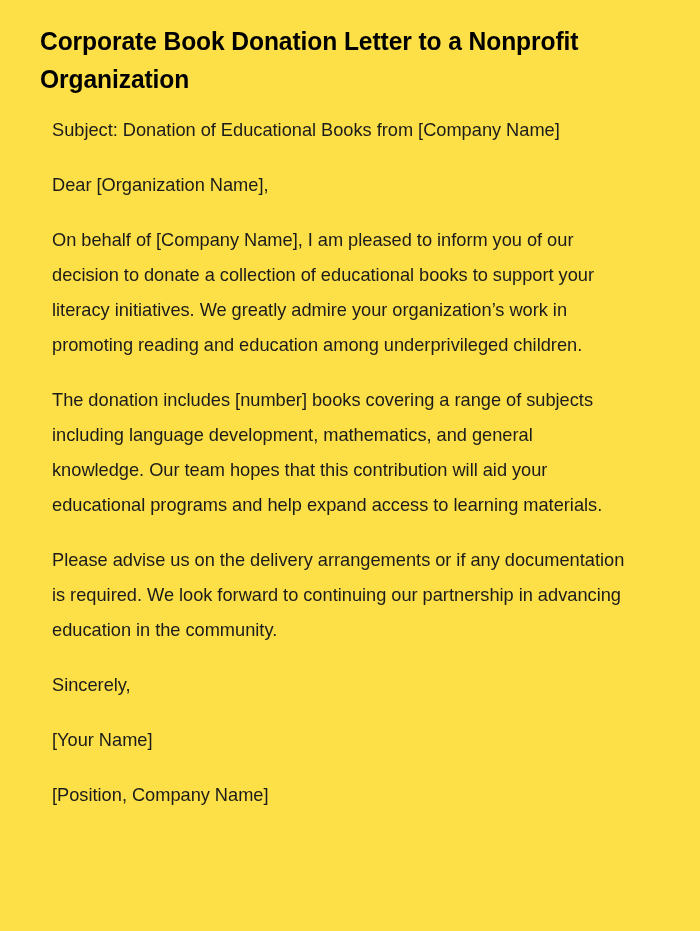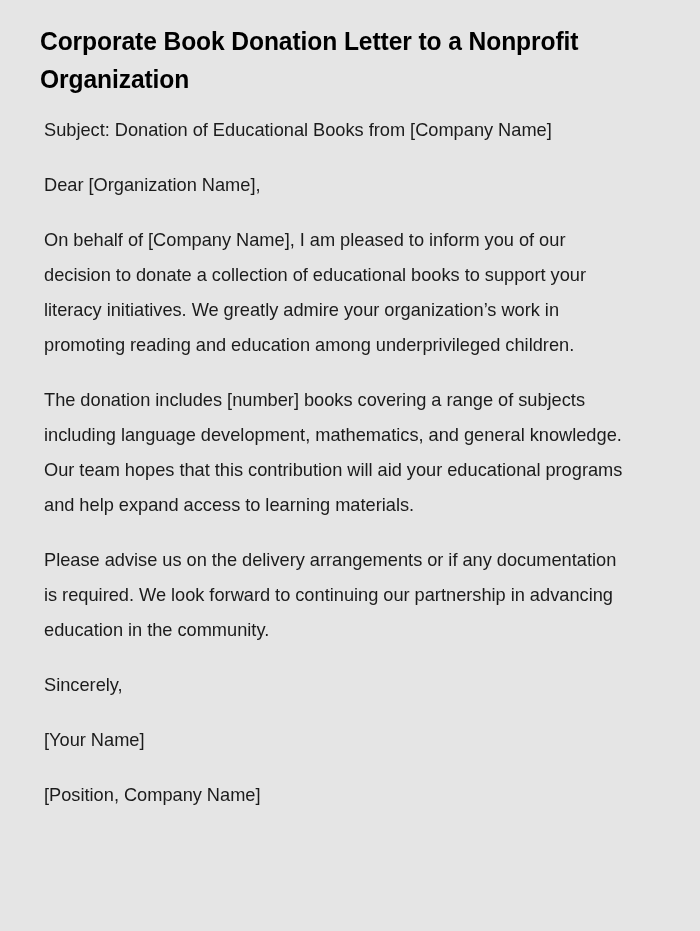--- a/index.html
+++ b/index.html
@@ -13,40 +13,40 @@
     background: #ffffff;
     font-family: "Liberation Sans", "DejaVu Sans", sans-serif;
     -webkit-font-smoothing: antialiased;
     overflow: hidden;
   }
 
   .page {
     box-sizing: border-box;
     width: 700px;
     min-height: 931px;
-    background: #e5e5e5;
+    background: #fde047;
     padding: 22px 48px 24px 40px;
   }
 
   .doc-title {
     margin: 0 0 14px 0;
     padding: 0;
     font-family: "Liberation Sans Narrow", "Liberation Sans", "DejaVu Sans Condensed", sans-serif;
     font-size: 25.5px;
     font-weight: 700;
     line-height: 38px;
     letter-spacing: -0.1px;
     color: #000000;
     max-width: 580px;
     transform: scaleX(0.965);
     transform-origin: left top;
   }
 
   .letter-body {
-    margin: 4px;
+    margin: 12px;
     padding: 0;
   }
 
   .para {
     margin: 0 0 20px 0;
     padding: 0;
     font-family: "Liberation Sans", "DejaVu Sans", sans-serif;
     font-size: 18.6px;
     font-weight: 400;
     line-height: 35px;

